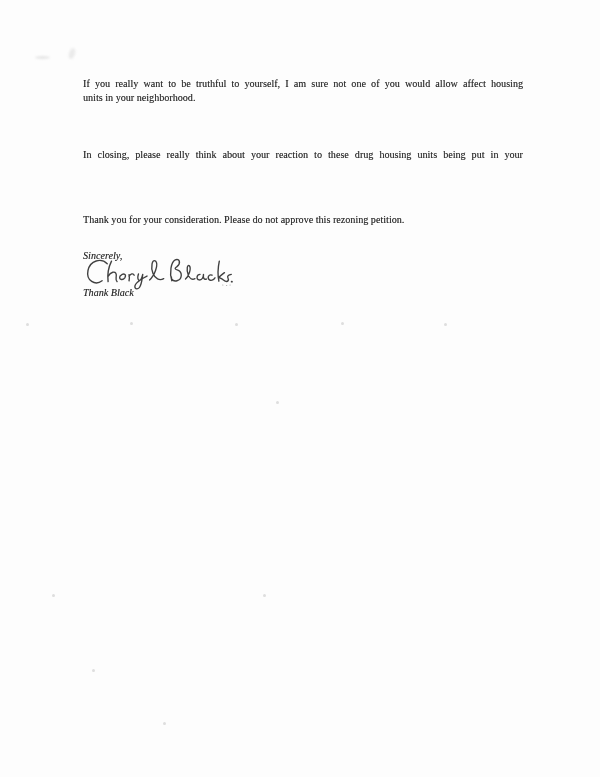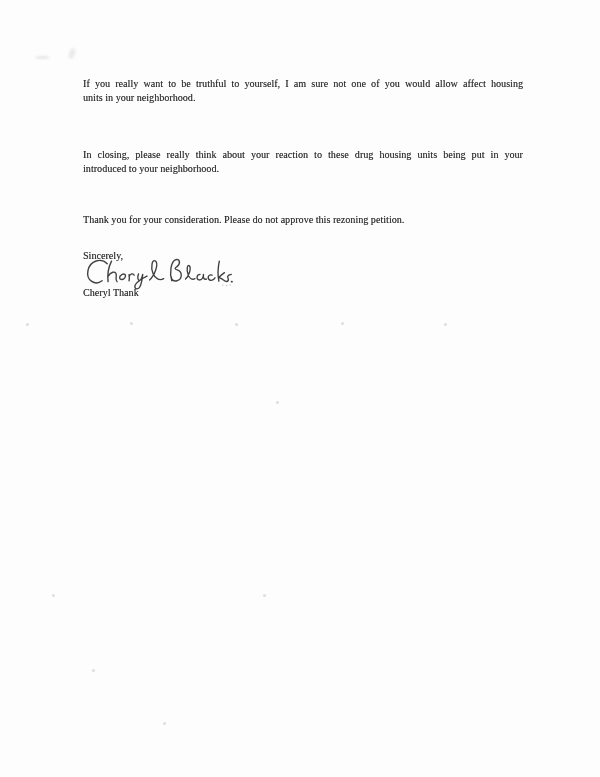--- a/index.html
+++ b/index.html
@@ -26,21 +26,21 @@
     overflow: hidden;
     text-align: justify;
     text-align-last: justify;
     -moz-text-align-last: justify;
   }
   .line.last {
     text-align: left;
     text-align-last: auto;
     -moz-text-align-last: auto;
   }
-  .closing-block, .typed-name-block { width: 200px; }
+  .closing-block, .typed-name-block { width: 200px; font-style: italic; }
   .signature-svg {
     position: absolute;
     left: 79px;
     top: 256px;
     width: 154px;
     height: 38px;
   }
   .signature-svg path {
     fill: none;
     stroke: #262626;
@@ -73,21 +73,20 @@
   <div class="smudge" style="left:35px; top:56px; width:15px; height:3px; opacity:.45;"></div>
   <div class="smudge" style="left:69px; top:48px; width:6px; height:11px; opacity:.35; transform:rotate(18deg);"></div>
 
   <div class="block" style="top:77px;">
     <div class="line">If you really want to be truthful to yourself, I am sure not one of you would allow affect housing</div>
     <div class="line last">units in your neighborhood.</div>
   </div>
 
   <div class="block" style="top:120px;margin-top:28px;">
     <div class="line">In closing, please really think about your reaction to these drug housing units being put in your</div>
-    <div class="line last">introduced to your neighborhood.</div>
   </div>
 
   <div class="block" style="top:196px;margin-top:17px;">
     <div class="line last">Thank you for your consideration. Please do not approve this rezoning petition.</div>
   </div>
 
   <div class="block closing-block" style="top:249px;">
     <div class="line last">Sincerely,</div>
   </div>
 
@@ -113,21 +112,21 @@
 
     <path d="M 311,43 C 303,40 299,49 305,54 C 310,57 316,53 318,49"></path>
 
     <path d="M 328,10 C 325,24 324,42 327,57 M 340,37 C 332,43 329,46 327,48 C 332,50 338,54 342,57 C 348,59 351,55 348,49 C 346,45 350,42 356,41"></path>
 
     <path d="M 357,58 L 357.4,58" style="stroke-width:4.5"></path>
     <path d="M 336,66 L 336.4,66 M 345,67 L 345.4,67 M 353,66 L 353.4,66" style="stroke-width:2.4; opacity:.4"></path>
   </svg>
 
   <div class="block typed-name-block" style="top:286px;">
-    <div class="line last">Cheryl Thank</div>
+    <div class="line last">Thank Black</div>
   </div>
 
   <div class="speck" style="left:26px;  top:323px;"></div>
   <div class="speck" style="left:130px; top:322px;"></div>
   <div class="speck" style="left:235px; top:323px;"></div>
   <div class="speck" style="left:341px; top:322px;"></div>
   <div class="speck" style="left:444px; top:323px;"></div>
 
   <div class="speck" style="left:276px; top:401px;"></div>
   <div class="speck" style="left:52px;  top:594px;"></div>

